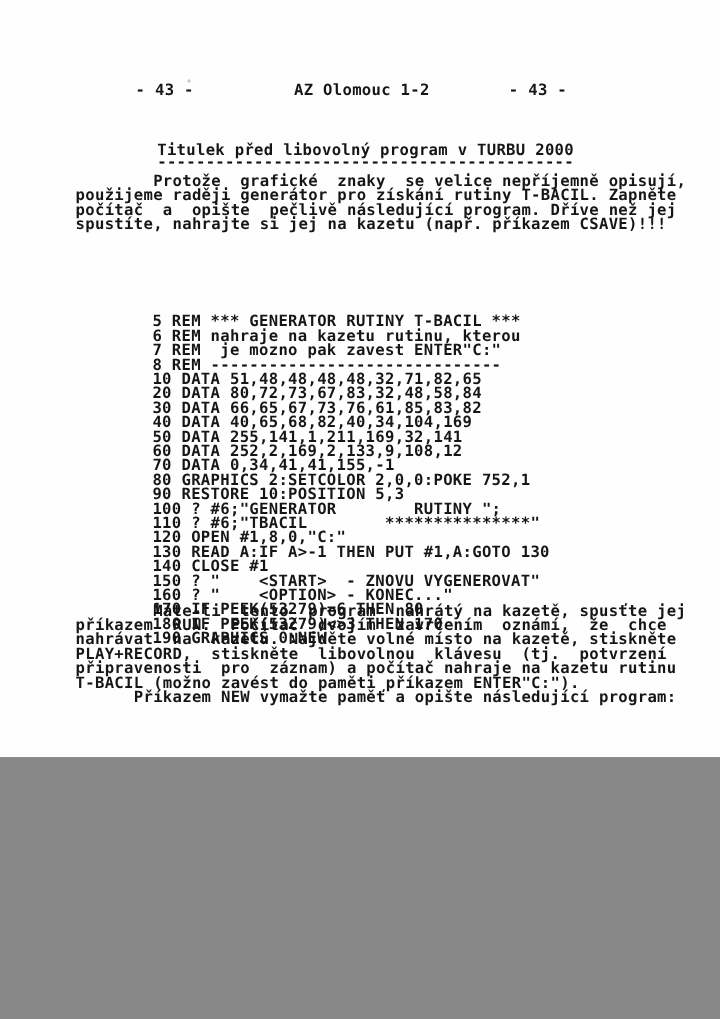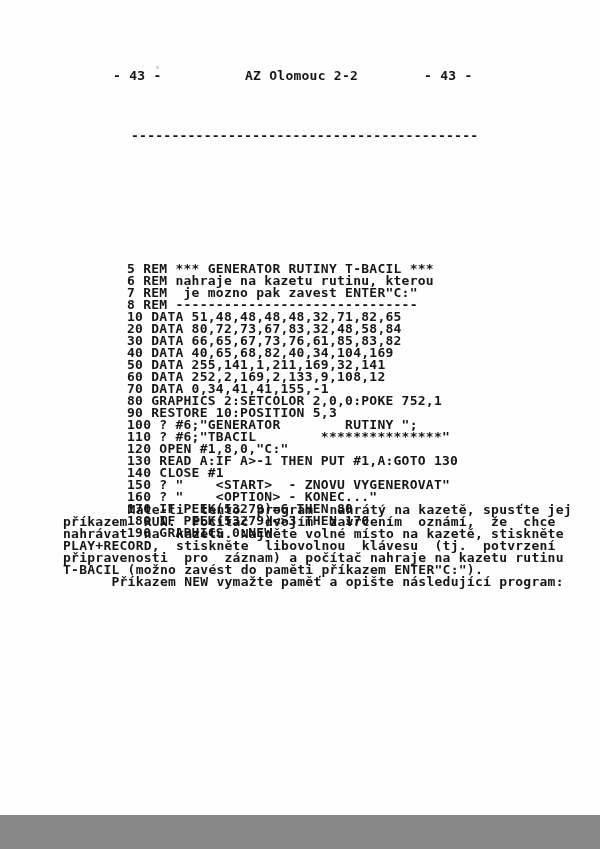--- a/index.html
+++ b/index.html
@@ -1,19 +1,19 @@
 <!DOCTYPE html>
 <html><head>
 <meta charset="utf-8">
 <style>
   html, body { margin: 0; padding: 0; background: #888; }
   .page {
     position: relative;
     width: 600px;
-    height: 815px;
+    height: 631px;
     margin: 0 auto;
     background: #fefefe;
     overflow: hidden;
     font-family: "DejaVu Sans Mono", "Liberation Mono", monospace;
     font-weight: bold;
     color: #161616;
     font-size: 13px;
     line-height: 12px;
     letter-spacing: 0.25px;
   }
@@ -38,27 +38,32 @@
     width: 3px; height: 3px; background: #cfccc8; border-radius: 50%;
   }
 </style>
 </head>
 <body>
 
 <div class="page">
 
   <div class="header-row">
     <span class="hdr-left">- 43 -</span>
-    <span class="hdr-center">AZ Olomouc 2-2</span>
+    <span class="hdr-center">AZ Olomouc 1-2</span>
     <span class="hdr-right">- 43 -</span>
   </div>
 
+  <div class="txt title">Titulek před libovolný program v TURBU 2000</div>
 
   <div class="txt underline">-------------------------------------------</div>
 
+  <div class="txt para1">        Protože  grafické  znaky  se velice nepříjemně opisují,
+použijeme raději generátor pro získání rutiny T-BACIL. Zapněte
+počítač  a  opište  pečlivě následující program. Dříve než jej
+spustíte, nahrajte si jej na kazetu (např. příkazem CSAVE)!!!</div>
 
   <div class="txt listing1">5 REM *** GENERATOR RUTINY T-BACIL ***
 6 REM nahraje na kazetu rutinu, kterou
 7 REM  je mozno pak zavest ENTER"C:"
 8 REM ------------------------------
 10 DATA 51,48,48,48,48,32,71,82,65
 20 DATA 80,72,73,67,83,32,48,58,84
 30 DATA 66,65,67,73,76,61,85,83,82
 40 DATA 40,65,68,82,40,34,104,169
 50 DATA 255,141,1,211,169,32,141

